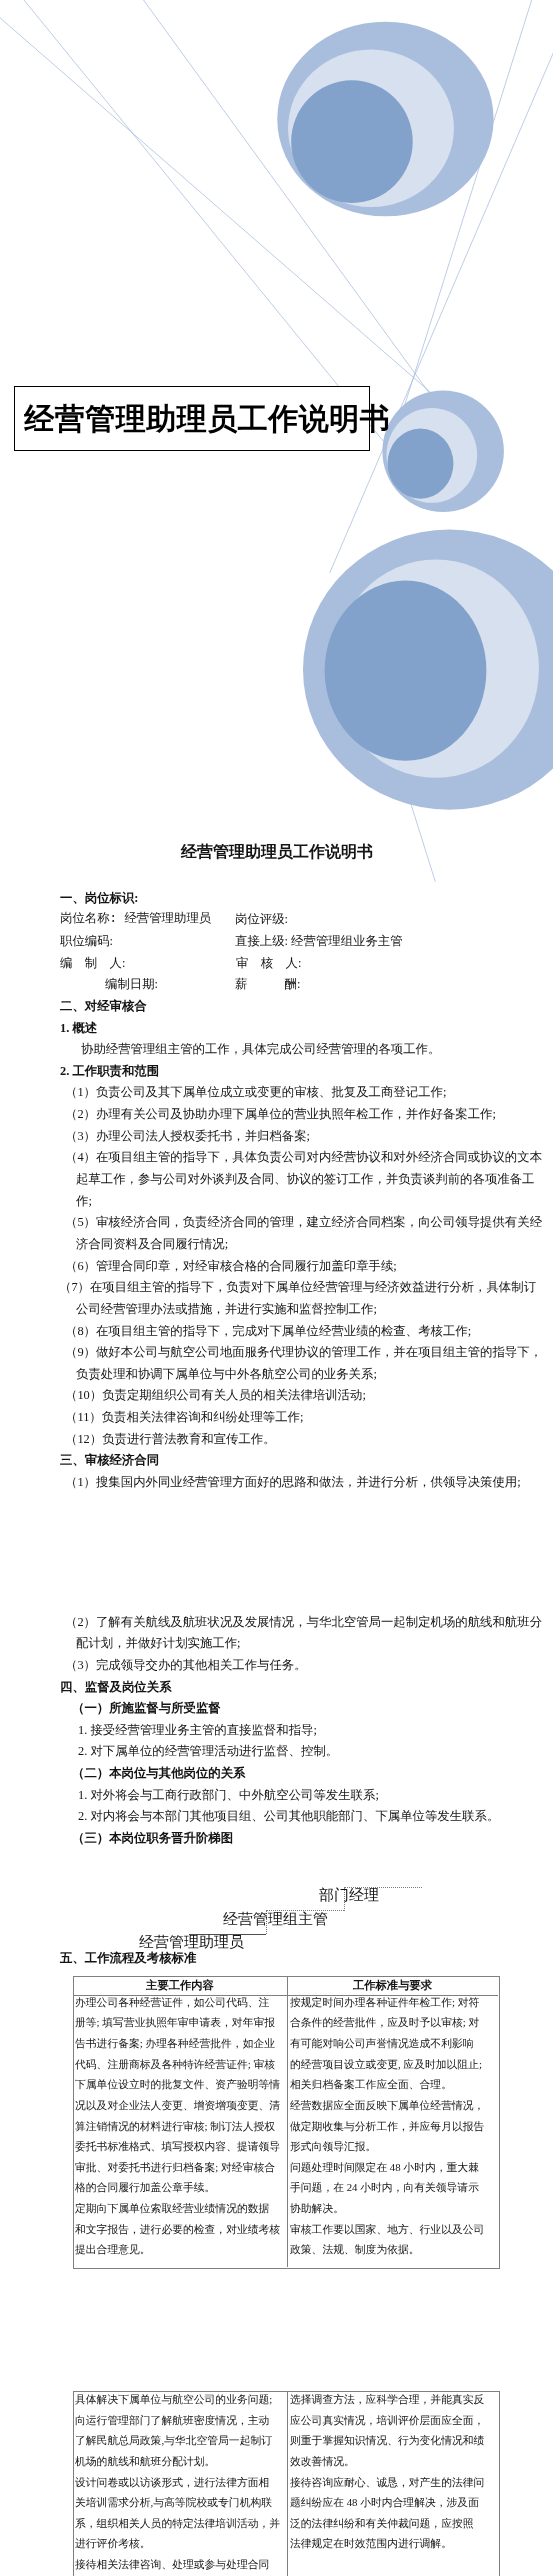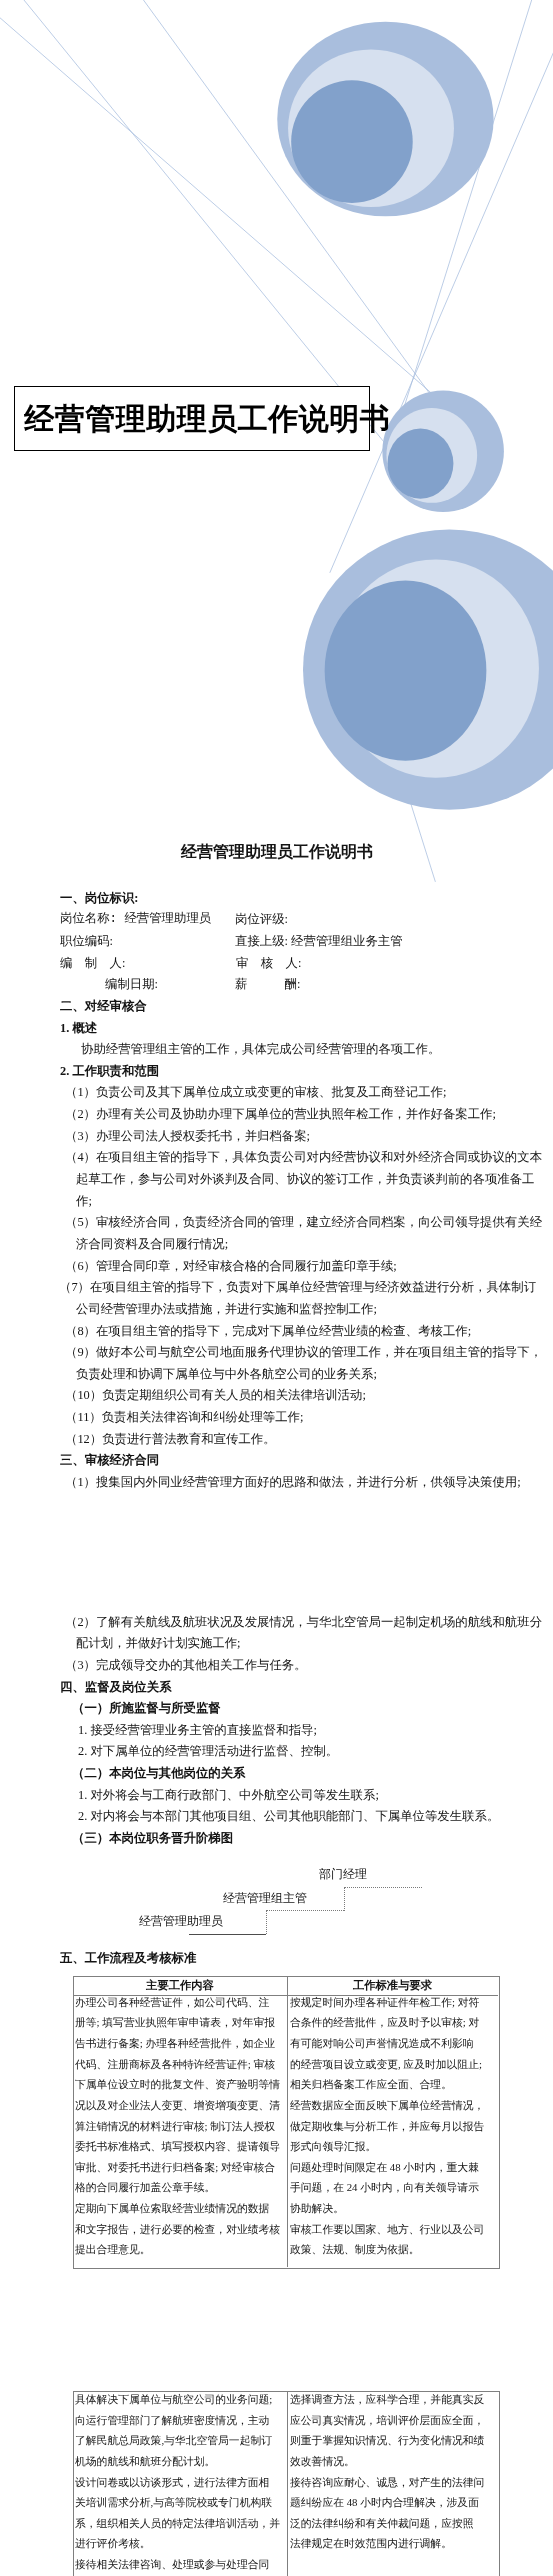--- a/index.html
+++ b/index.html
@@ -9,21 +9,21 @@
   .ln{position:absolute;white-space:nowrap;font-size:12.4px;line-height:16.5px;color:#141414;z-index:3;}
   .ln.h{font-weight:bold;}
   .ln.title{font-size:16px;font-weight:bold;}
   .tl{position:absolute;white-space:nowrap;font-size:10.8px;line-height:15.5px;color:#141414;z-index:3;}
   .th{position:absolute;font-size:11.3px;font-weight:bold;color:#141414;text-align:center;z-index:3;}
   #banner{position:absolute;left:14px;top:386px;width:354px;height:63px;background:#ffffff;border:1px solid #000000;z-index:2;}
   #banner .bt{position:absolute;left:9.3px;top:12.4px;font-size:30px;font-weight:bold;color:#000;white-space:nowrap;letter-spacing:0.5px;}
   .tbl-border{position:absolute;border:0.5px solid #7f7f7f;z-index:2;background:transparent;}
   .tbl-vline{position:absolute;border-left:0.5px solid #7f7f7f;width:0;z-index:2;}
   .tbl-hline{position:absolute;border-top:0.5px solid #7f7f7f;height:0;z-index:2;}
-  .lad-label{position:absolute;white-space:nowrap;font-size:12px;color:#141414;z-index:3;}
+  .lad-label{position:absolute;white-space:nowrap;font-size:15px;color:#141414;z-index:3;margin-top:20px;}
   .lad-solid{position:absolute;border-top:1px solid #4d4d4d;height:0;z-index:2;}
   .lad-dot-h{position:absolute;border-top:1px dotted #7a7a7a;height:0;z-index:2;}
   .lad-dot-v{position:absolute;border-left:1px dotted #7a7a7a;width:0;z-index:2;}
 </style>
 </head>
 <body>
 
 <div id="page">
 
   <svg id="decor" width="554" height="886" viewBox="0 0 1075 1720">

